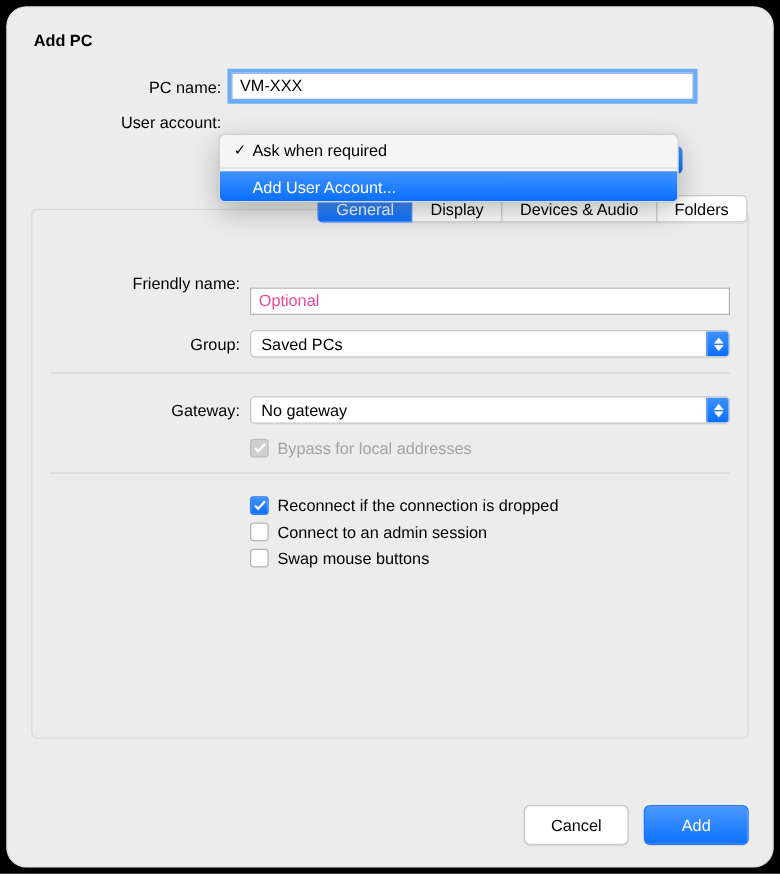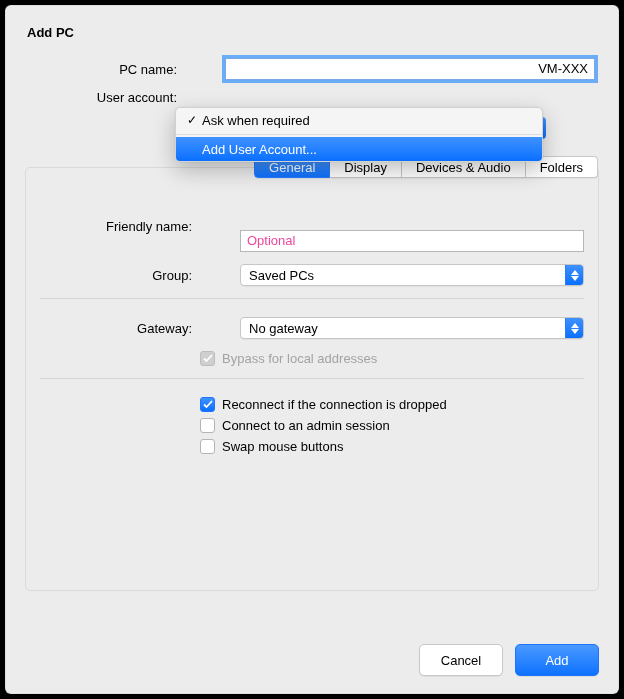--- a/index.html
+++ b/index.html
@@ -9,35 +9,34 @@
     font-size: 13px;
     color: #000;
     background: #000;
     padding: 5px;
   }
   .sheet {
     position: relative;
     width: 614px;
     height: 689px;
     background: #ececec;
-    border-radius: 6px;
+    border-radius: 16px;
     padding: 20px 20px 18px 20px;
     box-shadow: inset 0 0 0 1px rgba(0,0,0,0.05);
   }
   .title {
     font-size: 13px;
     font-weight: 700;
     margin-bottom: 18px;
     margin-left: 2px;
   }
   .row {
     display: flex;
     align-items: center;
     margin-bottom: 10px;
-    gap: 40px;
   }
   .label {
     width: 160px;
     text-align: right;
     padding-right: 8px;
     color: #000;
     font-size: 13px;
   }
   .control { flex: 1; }
 
@@ -240,21 +239,21 @@
 </head>
 <body>
 
 <div class="sheet">
 
   <div class="title">Add PC</div>
 
   <div class="row">
     <div class="label">PC name:</div>
     <div class="control">
-      <div class="text-input focus" style="width:370px;text-align:right;">VM-XXX</div>
+      <div class="text-input focus" style="width:370px;">VM-XXX</div>
     </div>
   </div>
 
   <div class="row" style="margin-bottom:0;">
     <div class="label">User account:</div>
     <div class="control"></div>
   </div>
   <div class="ua-dd-edge"></div>
 
   <div class="dd-menu">

